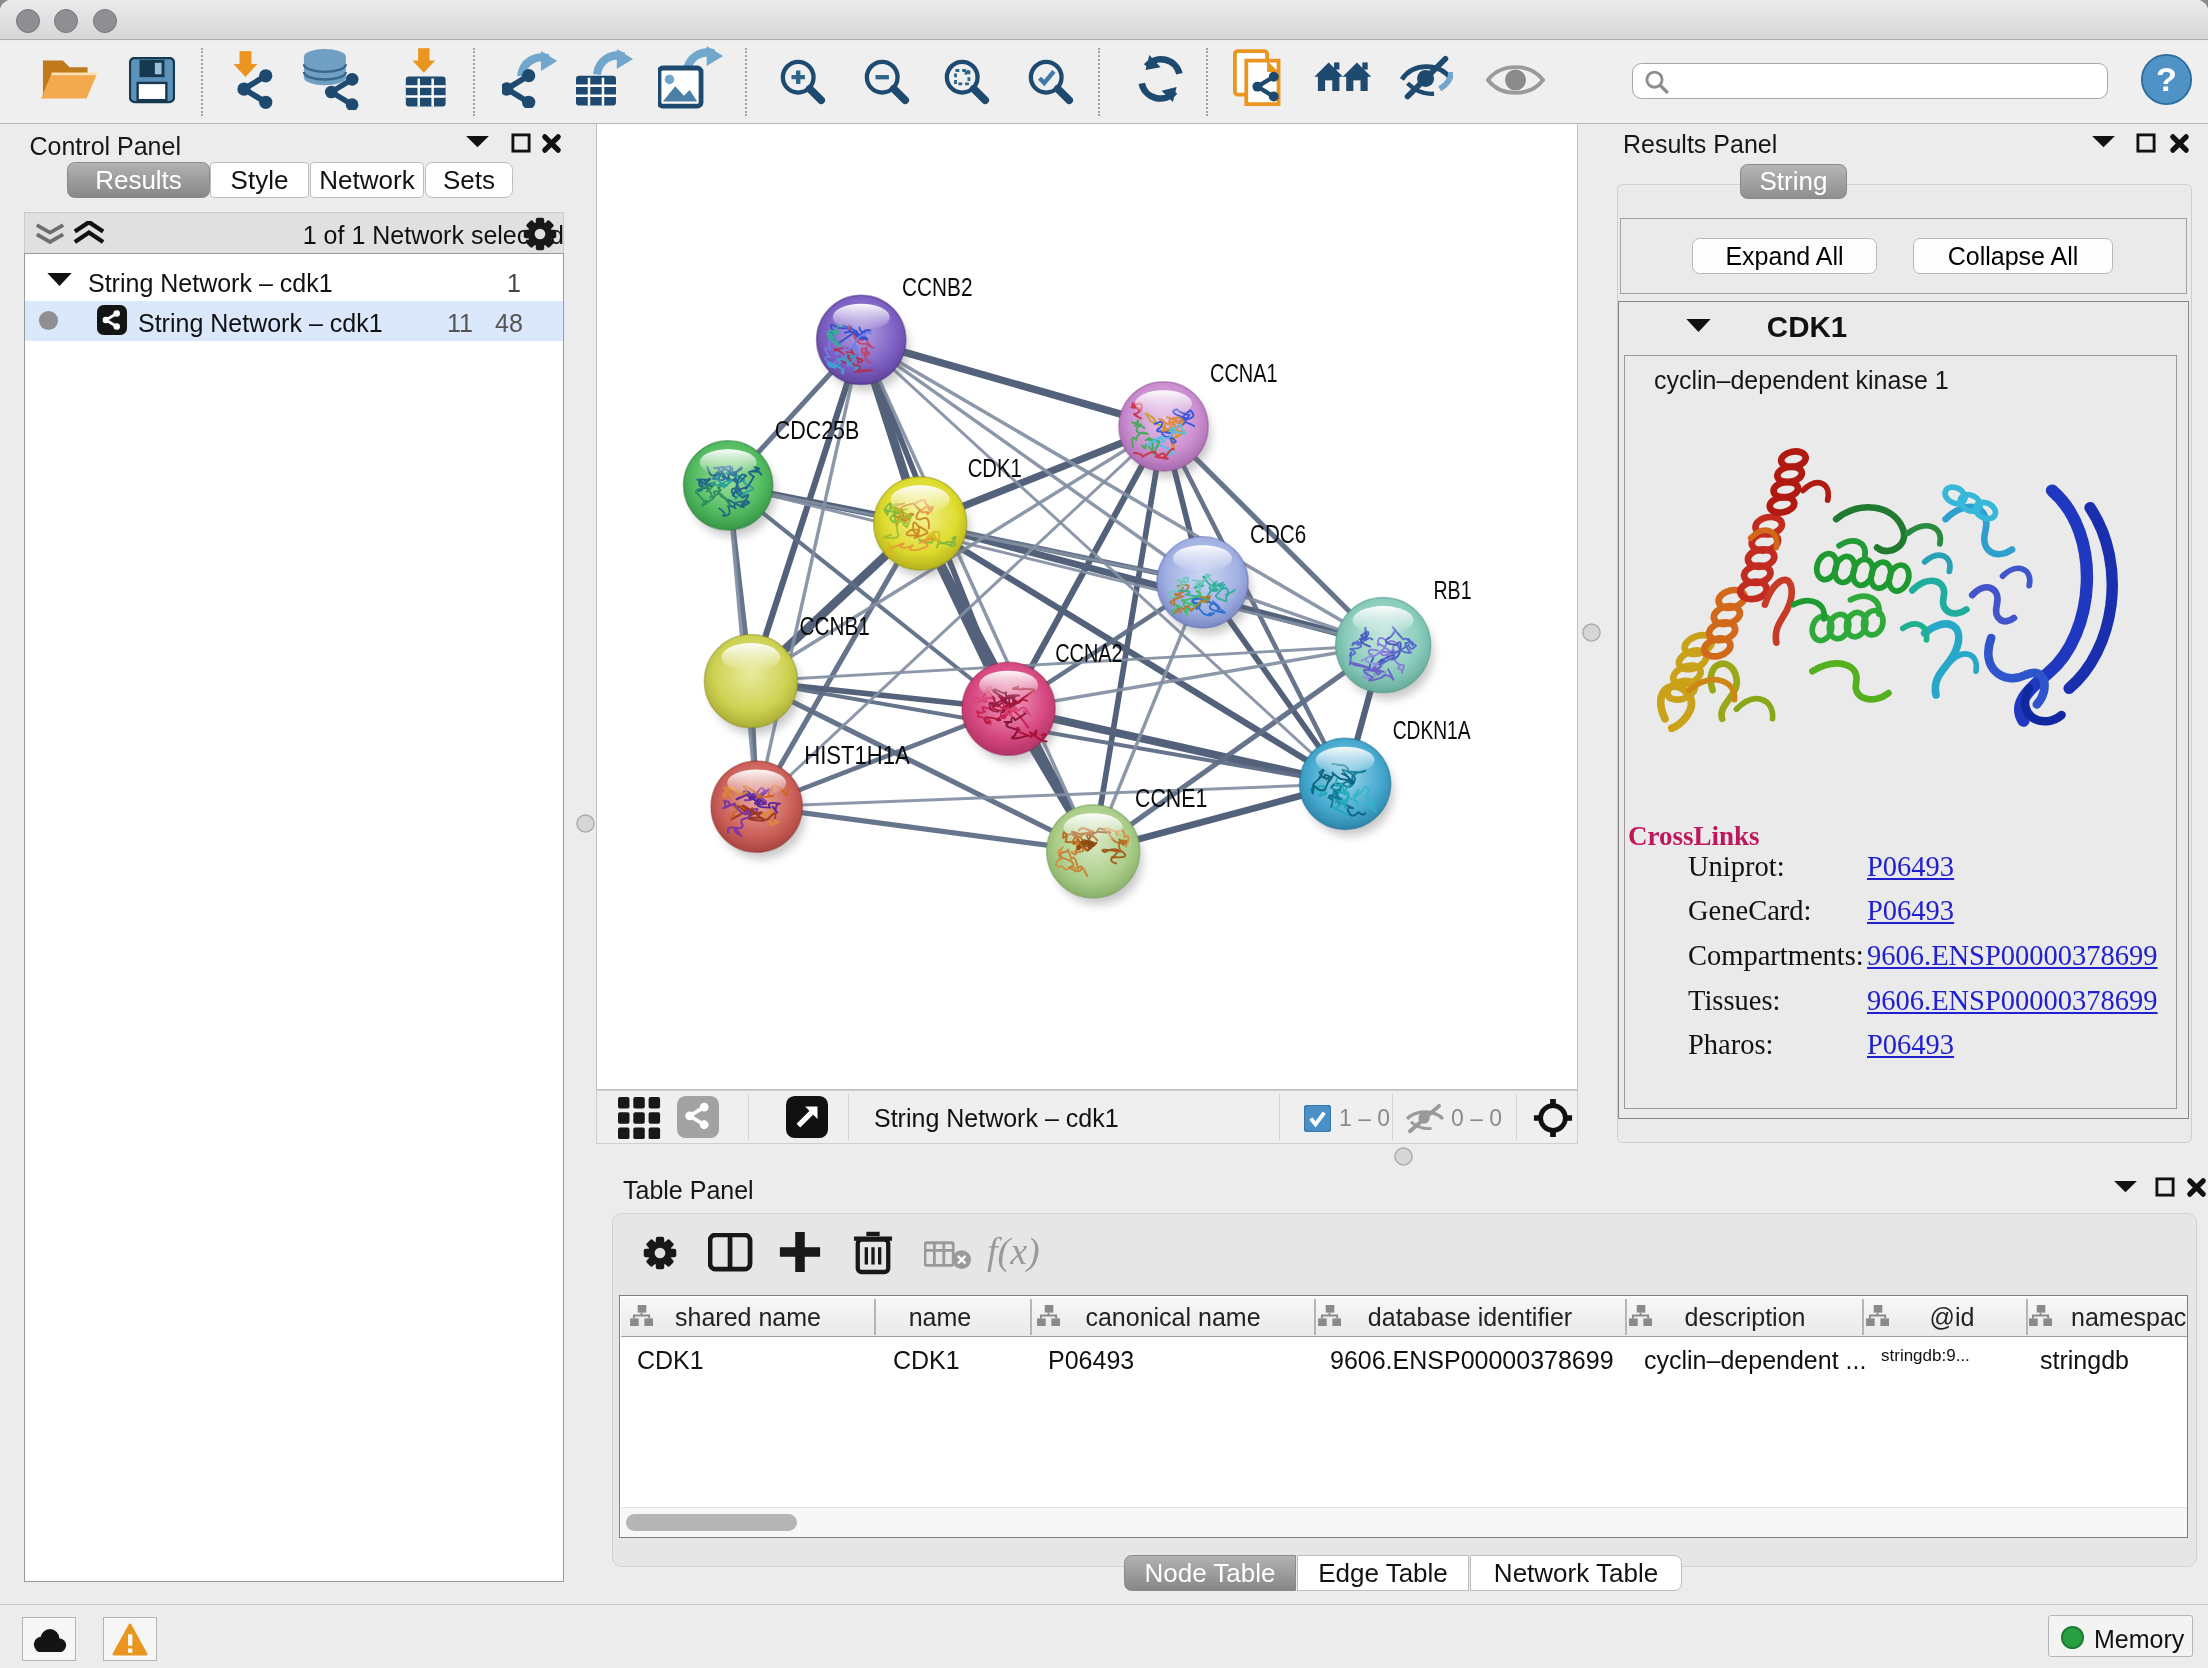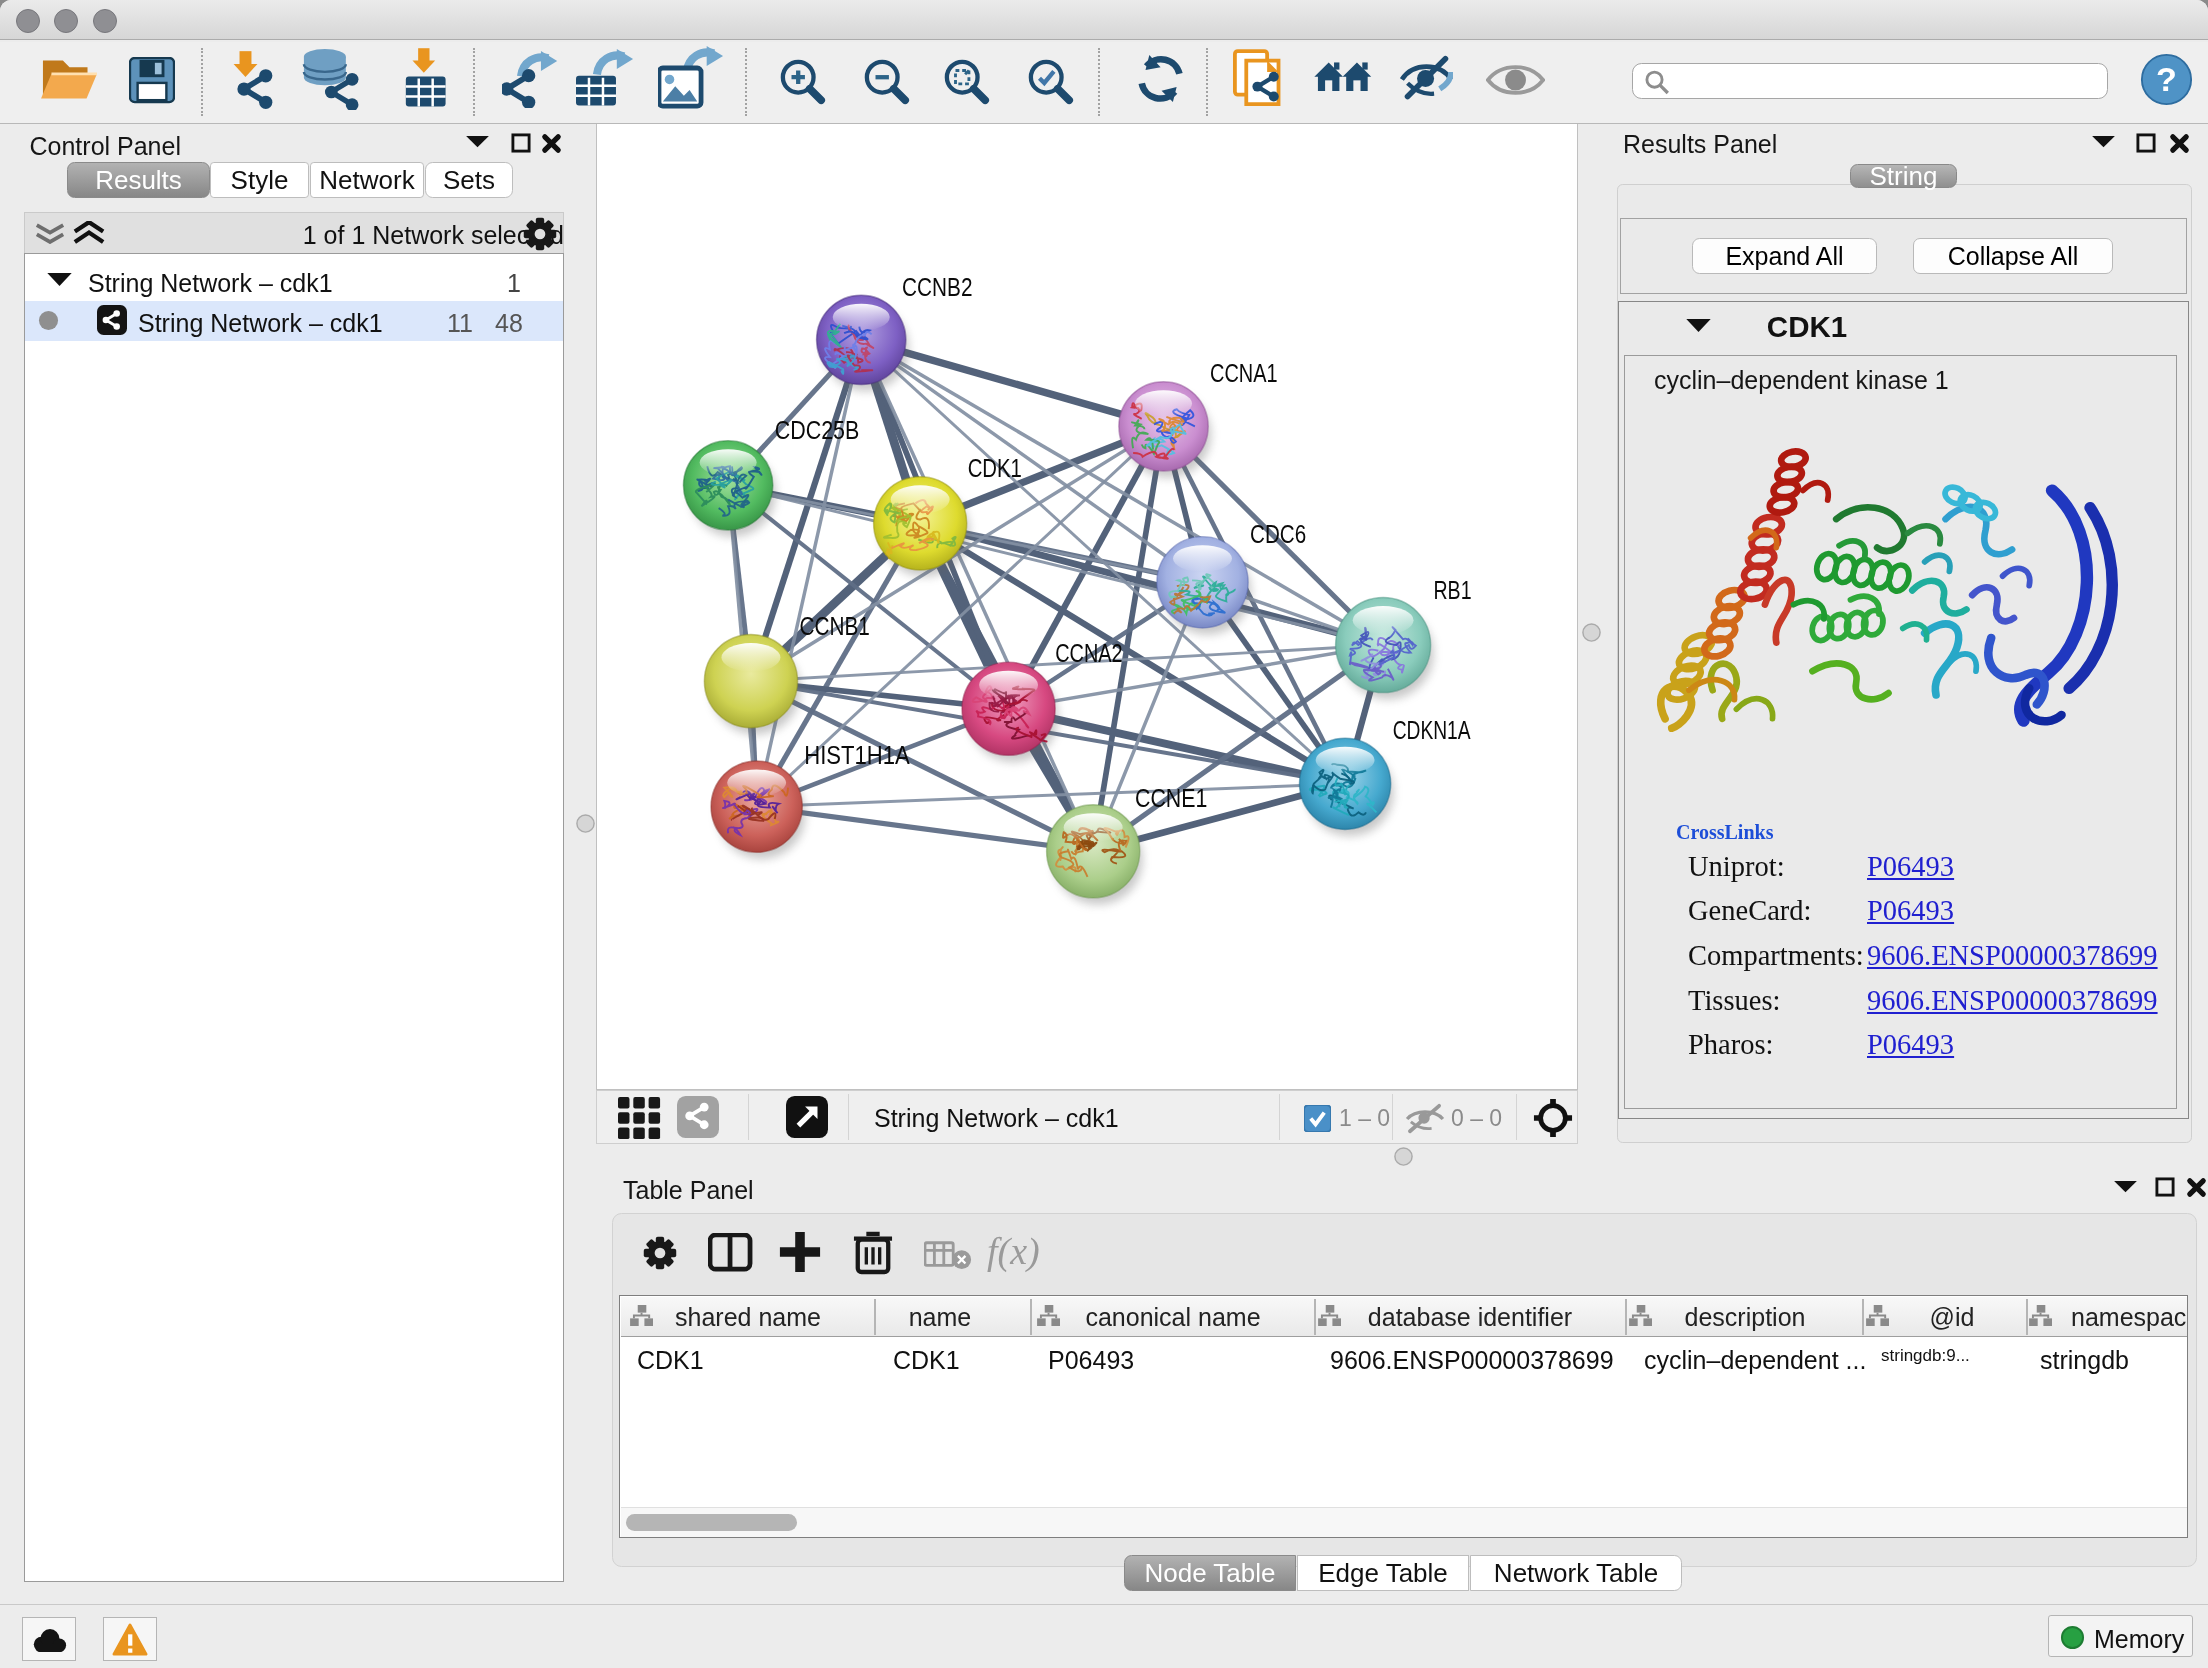--- a/index.html
+++ b/index.html
@@ -606,21 +606,21 @@
 <svg class="abs" style="left:2091px;top:11.4px" width="25" height="13.3" viewBox="0 0 26 14">
         <path d="M1,1 L25,1 L13.0,13 Z" fill="#111"></path>
       </svg>
 <svg class="abs" style="left:2136px;top:8.6px" width="20" height="20" viewBox="0 0 21 21">
         <rect x="2" y="2" width="17" height="17" fill="none" stroke="#111" stroke-width="3"></rect>
       </svg>
 <svg class="abs" style="left:2169px;top:8.6px" width="21" height="21" viewBox="0 0 22 22">
         <path d="M4,4 L18,18 M4,18 L18,4" stroke="#111" stroke-width="5.5" stroke-linecap="round"></path>
       </svg>
 <div class="abs" style="left:1617px;top:60px;width:575px;height:959px;background:#eaeaea;border:1.9px solid #cfcfcf;border-radius:5.7px"></div>
-<div class="abs" style="left:1850px;top:40px;width:107px;height:24px;background:linear-gradient(#b6b6b6,#8f8f8f);border:1px solid #898989;border-radius:7.6px;color:#fff;font-size:26px;display:flex;align-items:center;justify-content:center">String</div>
+<div class="abs" style="left:1740px;top:40px;width:107px;height:35px;background:linear-gradient(#b6b6b6,#8f8f8f);border:1px solid #898989;border-radius:7.6px;color:#fff;font-size:26px;display:flex;align-items:center;justify-content:center">String</div>
 <div class="abs" style="left:1620px;top:94px;width:567px;height:76px;border:1px solid #a2a2a2"></div>
 <div class="abs" style="left:1692px;top:114px;width:185px;height:36px;background:#fdfdfd;border:1px solid #b9b9b9;border-radius:7.6px;font-size:25px;display:flex;align-items:center;justify-content:center">Expand All</div>
 <div class="abs" style="left:1913px;top:114px;width:200px;height:36px;background:#fdfdfd;border:1px solid #b9b9b9;border-radius:7px;font-size:25px;display:flex;align-items:center;justify-content:center">Collapse All</div>
 <div class="abs" style="left:1618px;top:177px;width:571px;height:818px;border:1.9px solid #878787"></div>
 <svg class="abs" style="left:1685px;top:194px" width="27" height="15" viewBox="0 0 28 16">
         <path d="M1,1 L27,1 L14.0,15 Z" fill="#111"></path>
       </svg>
 <div class="abs" style="left:1750px;top:186px;width:114px;text-align:center;font-size:29.5px;font-weight:bold;color:#111">CDK1</div>
 <div class="abs" style="left:1624px;top:231px;width:553px;height:754px;border:1px solid #9a9a9a"></div>
 <div class="abs" style="left:1654px;top:242px;font-size:25px;color:#161616">cyclin–dependent kinase 1</div>
@@ -675,21 +675,21 @@
           <path d="M295,235 C310,225 322,232 320,247" stroke="#20b090" stroke-width="6" fill="none"></path>
           <path d="M300,135 C320,120 338,128 334,146" stroke="#2a8a40" stroke-width="6" fill="none"></path>
           <path d="M345,270 C360,255 375,262 372,280" stroke="#28a8c8" stroke-width="6" fill="none"></path>
           <path d="M400,180 C415,165 432,172 428,190" stroke="#3f55cc" stroke-width="6" fill="none"></path>
           <path d="M190,90 C205,75 220,82 216,100" stroke="#b01a10" stroke-width="6" fill="none"></path>
           <path d="M135,140 C150,125 165,132 162,150" stroke="#d2691a" stroke-width="6" fill="none"></path>
           <path d="M228,148 C244,138 258,144 255,160" stroke="#259a38" stroke-width="6" fill="none"></path>
           <path d="M318,165 C332,152 348,158 344,175" stroke="#28a0b8" stroke-width="6" fill="none"></path>
         </g>
       </svg>
-<div class="abs serif" style="left:1676px;top:697px;font-size:20px;font-weight:bold;color:#1d4ed8">CrossLinks</div>
+<div class="abs serif" style="left:1628px;top:697px;font-size:27px;font-weight:bold;color:#be185d">CrossLinks</div>
 <div class="abs serif" style="left:1688px;top:727px;font-size:28.5px;color:#111">Uniprot:</div>
 <div class="abs link" style="left:1867px;top:727px;font-size:28.5px">P06493</div>
 <div class="abs serif" style="left:1688px;top:771px;font-size:28.5px;color:#111">GeneCard:</div>
 <div class="abs link" style="left:1867px;top:771px;font-size:28.5px">P06493</div>
 <div class="abs serif" style="left:1688px;top:816px;font-size:28.5px;color:#111">Compartments:</div>
 <div class="abs link" style="left:1867px;top:816px;font-size:28.5px">9606.ENSP00000378699</div>
 <div class="abs serif" style="left:1688px;top:861px;font-size:28.5px;color:#111">Tissues:</div>
 <div class="abs link" style="left:1867px;top:861px;font-size:28.5px">9606.ENSP00000378699</div>
 <div class="abs serif" style="left:1688px;top:905px;font-size:28.5px;color:#111">Pharos:</div>
 <div class="abs link" style="left:1867px;top:905px;font-size:28.5px">P06493</div>

